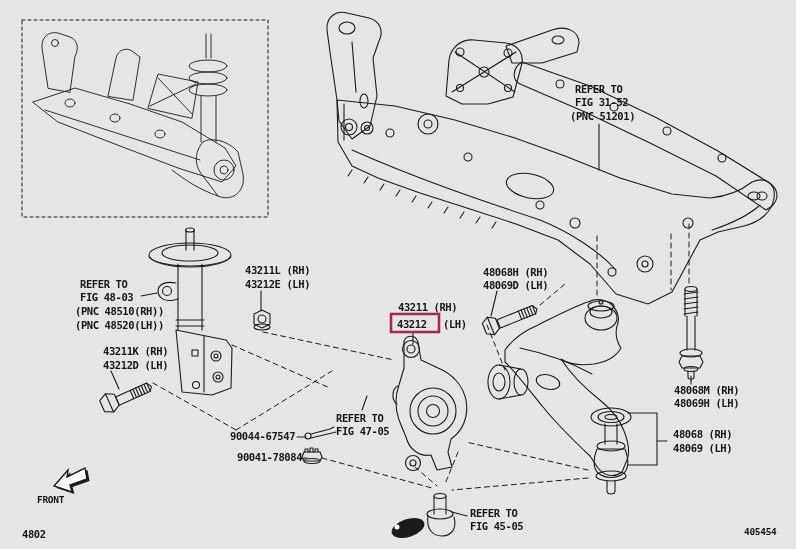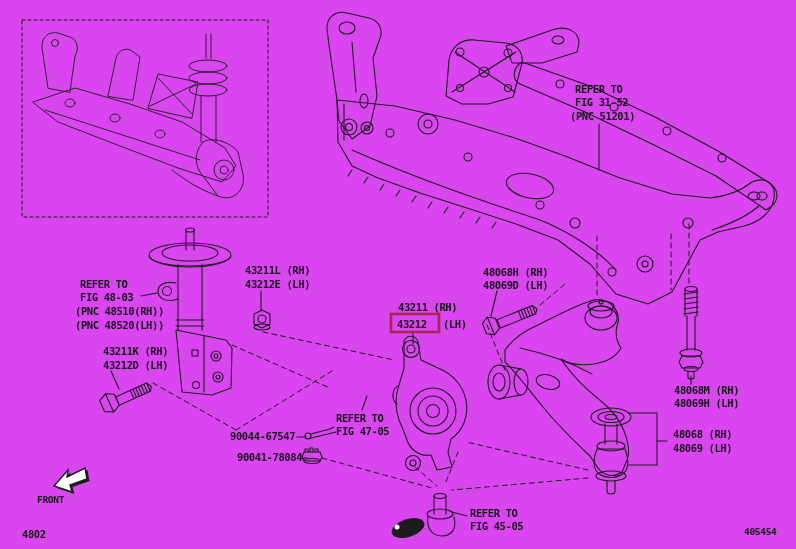--- a/index.html
+++ b/index.html
@@ -1,16 +1,16 @@
 <!DOCTYPE html>
 <html><head>
 <meta charset="utf-8">
 <style>
   html,body{margin:0;padding:0;background:#fff;}
-  #stage{position:relative;width:796px;height:549px;background:#d946ef;overflow:hidden;}
+  #stage{position:relative;width:796px;height:549px;background:#e5e5e5;overflow:hidden;}
   svg{display:block;}
   svg *{vector-effect:non-scaling-stroke;}
   .ln path,.ln line,.ln ellipse,.ln circle,.ln rect,.ln polyline,.ln polygon{
     fill:none;stroke:#1c1c1c;stroke-width:1.1;stroke-linecap:round;stroke-linejoin:round;}
   .thin path,.thin line,.thin ellipse,.thin circle,.thin polygon,.thin polyline{stroke-width:0.9;}
   .dash{stroke-dasharray:5,4 !important;stroke-width:1 !important;}
   .dashrect{stroke-dasharray:3,3 !important;stroke-width:1 !important;}
   .blk{fill:#1c1c1c !important;stroke:none !important;}
   .wht{fill:#ffffff !important;stroke:none !important;}
   .arrowbody{fill:#ffffff !important;stroke:#1c1c1c !important;stroke-width:1.4 !important;}

